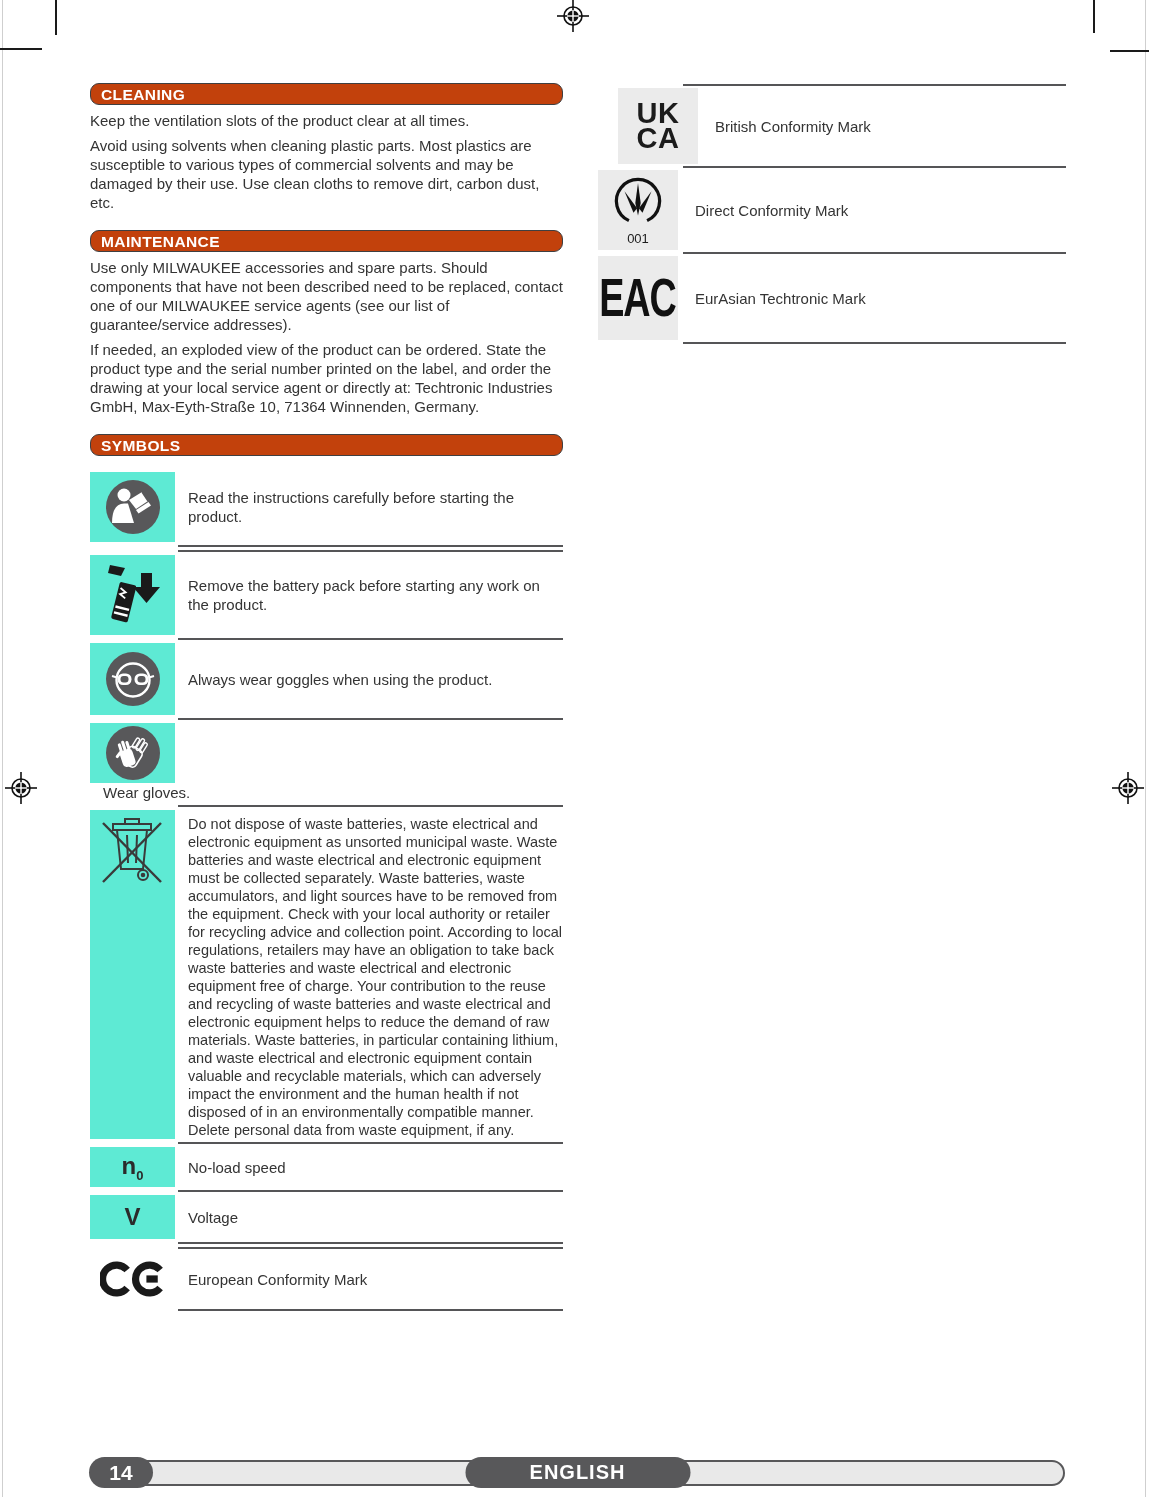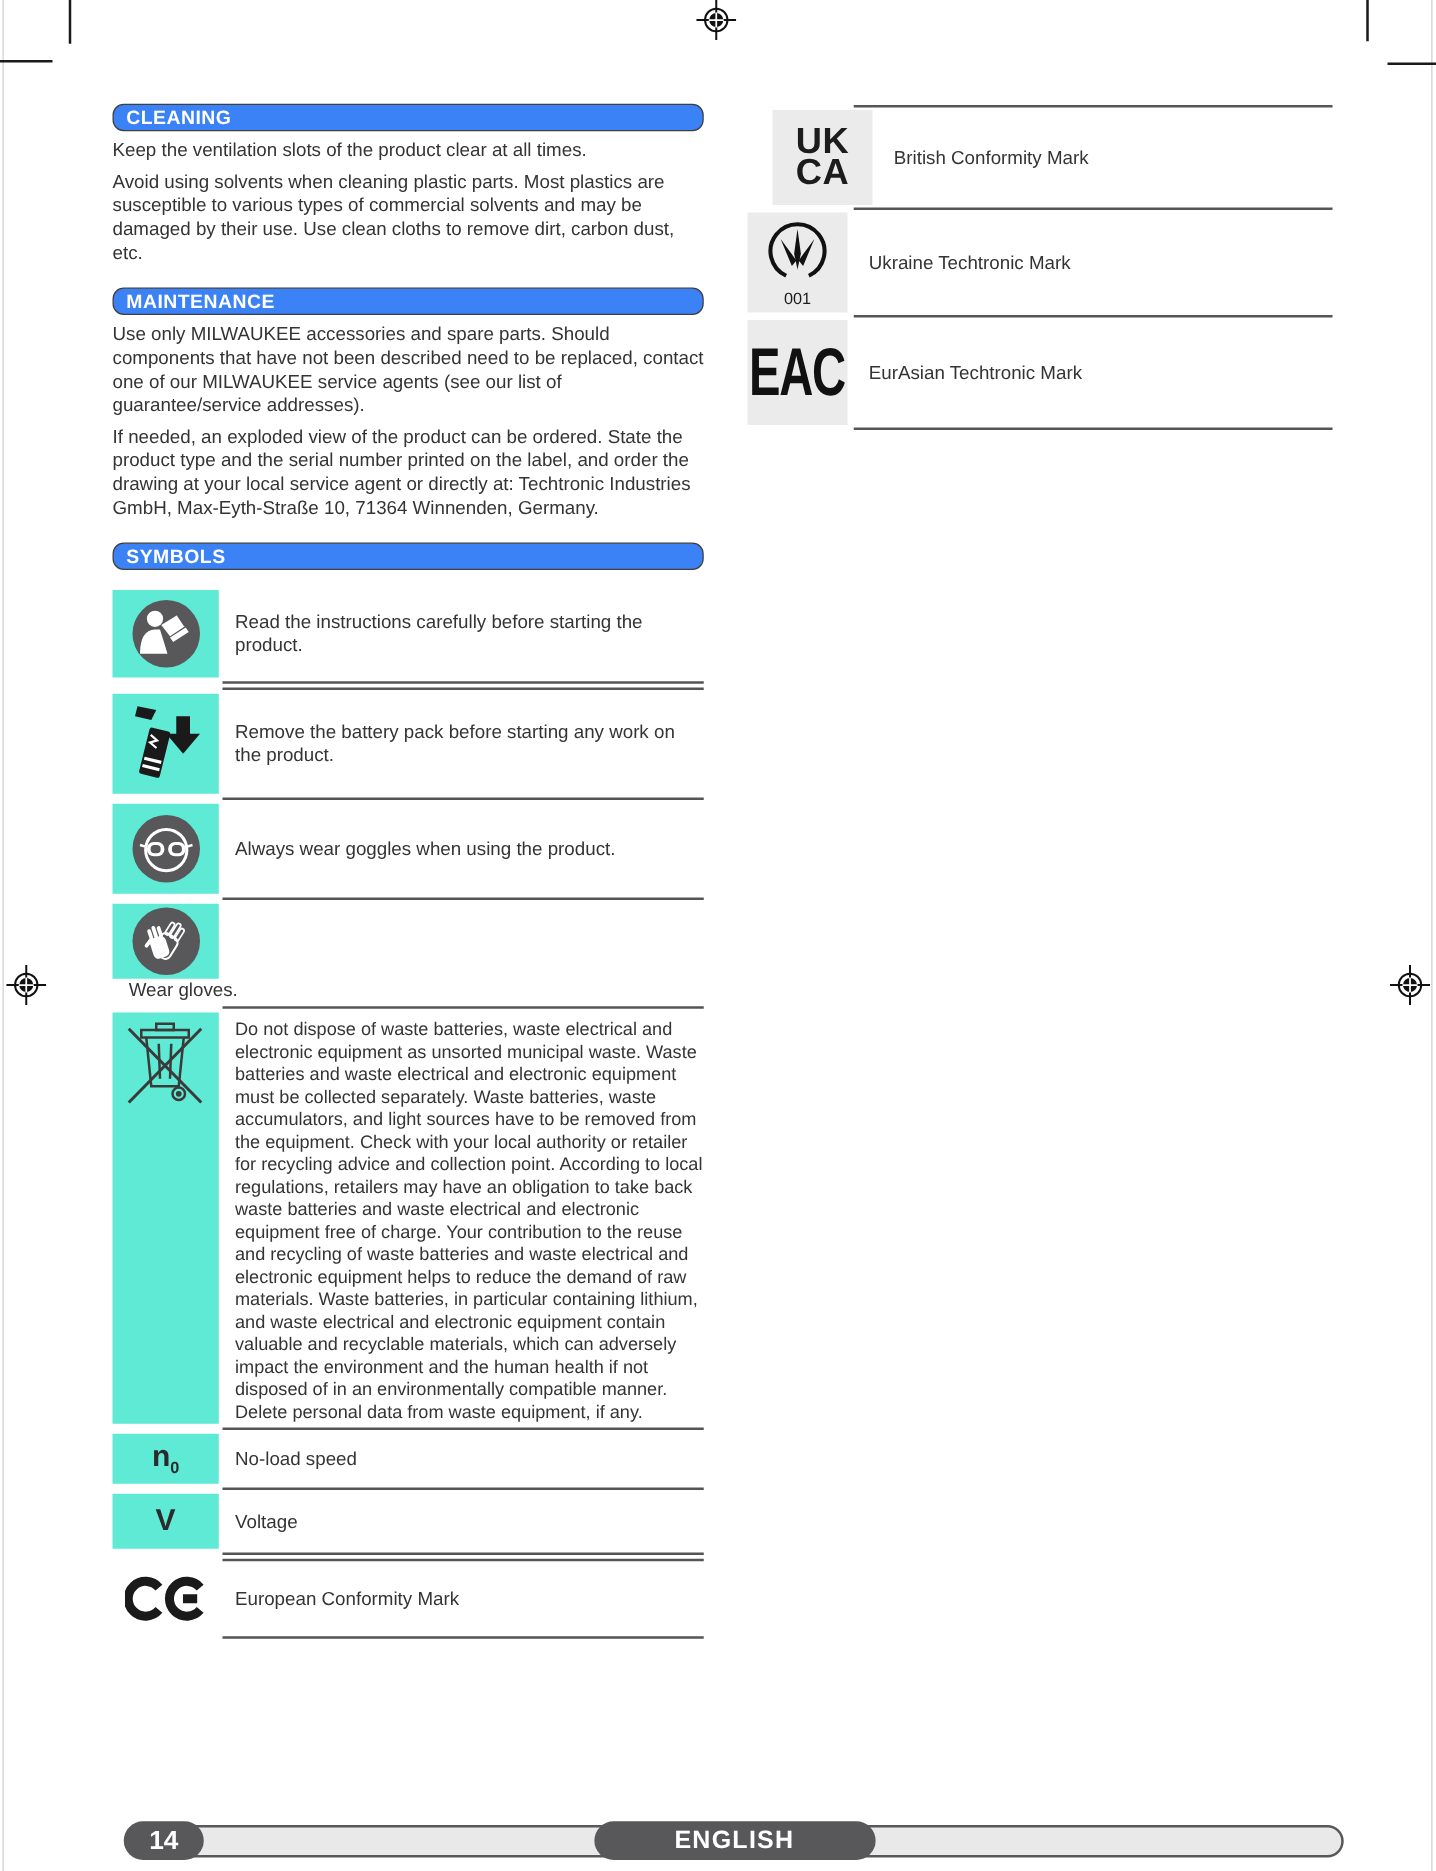--- a/index.html
+++ b/index.html
@@ -7,21 +7,21 @@
   .page {
     position:relative; width:1149px; height:1497px; background:#fff;
     font-family:"Liberation Sans", sans-serif; color:#343434; overflow:hidden;
   }
   .edge-line { position:absolute; top:0; bottom:0; width:1px; background:#cfcfcf; }
   .crop { position:absolute; background:#1a1a1a; }
   .regmark { position:absolute; }
 
   
   .secbar {
-    background:#3b82f6; border:1px solid #3f3f41; border-radius:9px;
+    background:#c2410c; border:1px solid #3f3f41; border-radius:9px;
     color:#fff; font-weight:bold; font-size:15.5px; letter-spacing:.4px;
     padding:2px 10px; height:22px; line-height:17px; margin-bottom:6px;
   }
   .para { font-size:15px; line-height:19px; margin-bottom:6px; }
 
   .left-col { position:absolute; left:90px; top:83px; width:473px; }
   .sec-gap { height:12px; }
 
   
   .sym-table { margin-top:16px; }
@@ -52,21 +52,21 @@
   .conf-icon {
     flex:none; width:80px; background:#ebebeb; margin:2px 5px 2px 0;
     display:flex; flex-direction:column; align-items:center; justify-content:center;
   }
   .conf-text { flex:1; padding-left:12px; font-size:15px; display:flex; align-items:center; }
   .ukca-text { font-weight:bold; font-size:29px; line-height:25px; letter-spacing:.5px; color:#1c1c1c; text-align:center; }
   .eac-text { font-weight:bold; font-size:36px; color:#111; transform:scale(1.05,1.5); letter-spacing:-1px; }
   .icon-caption { font-size:13px; color:#1c1c1c; margin-top:1px; }
 
   
-  .footer { position:absolute; left:100px; top:1459px; width:975px; height:27px;padding-left:12px; }
+  .footer { position:absolute; left:90px; top:1459px; width:975px; height:27px;padding-left:12px; }
   .footer-bar {
     position:absolute; left:0; right:0; top:1px; height:26px;
     background:#e9e9e9; border:2px solid #58585a; border-radius:13px;
   }
   .badge {
     position:absolute; top:-2px; height:31px; background:#58585a; border-radius:16px;
     color:#fff; font-weight:bold; display:flex; align-items:center; justify-content:center;
   }
   .badge-page { left:-1px; width:64px; font-size:21px; }
   .badge-lang { left:50%; transform:translateX(-50%); width:225px; font-size:20px; letter-spacing:1px; }
@@ -264,21 +264,21 @@
     <div class="conf-row" style="min-height:84px;">
       <div class="conf-icon">
         <svg width="54" height="56" viewBox="0 0 60 62">
           <path d="M40.1 51.7 A24 24 0 1 0 19.9 51.7" fill="none" stroke="#111" stroke-width="3.6"></path>
           <path d="M30 10 L33 32 L30 46 L27 32 Z" fill="#111"></path>
           <path d="M15 19 L29 38 L25 43 Z" fill="#111"></path>
           <path d="M45 19 L31 38 L35 43 Z" fill="#111"></path>
         </svg>
         <div class="icon-caption">001</div>
       </div>
-      <div class="conf-text">Ukraine Techtronic Mark</div>
+      <div class="conf-text">Direct Conformity Mark</div>
     </div>
     <div class="conf-sep"></div>
 
     <div class="conf-row" style="min-height:88px;">
       <div class="conf-icon">
         <div class="eac-text">EAC</div>
       </div>
       <div class="conf-text">EurAsian Techtronic Mark</div>
     </div>
     <div class="conf-sep"></div>

